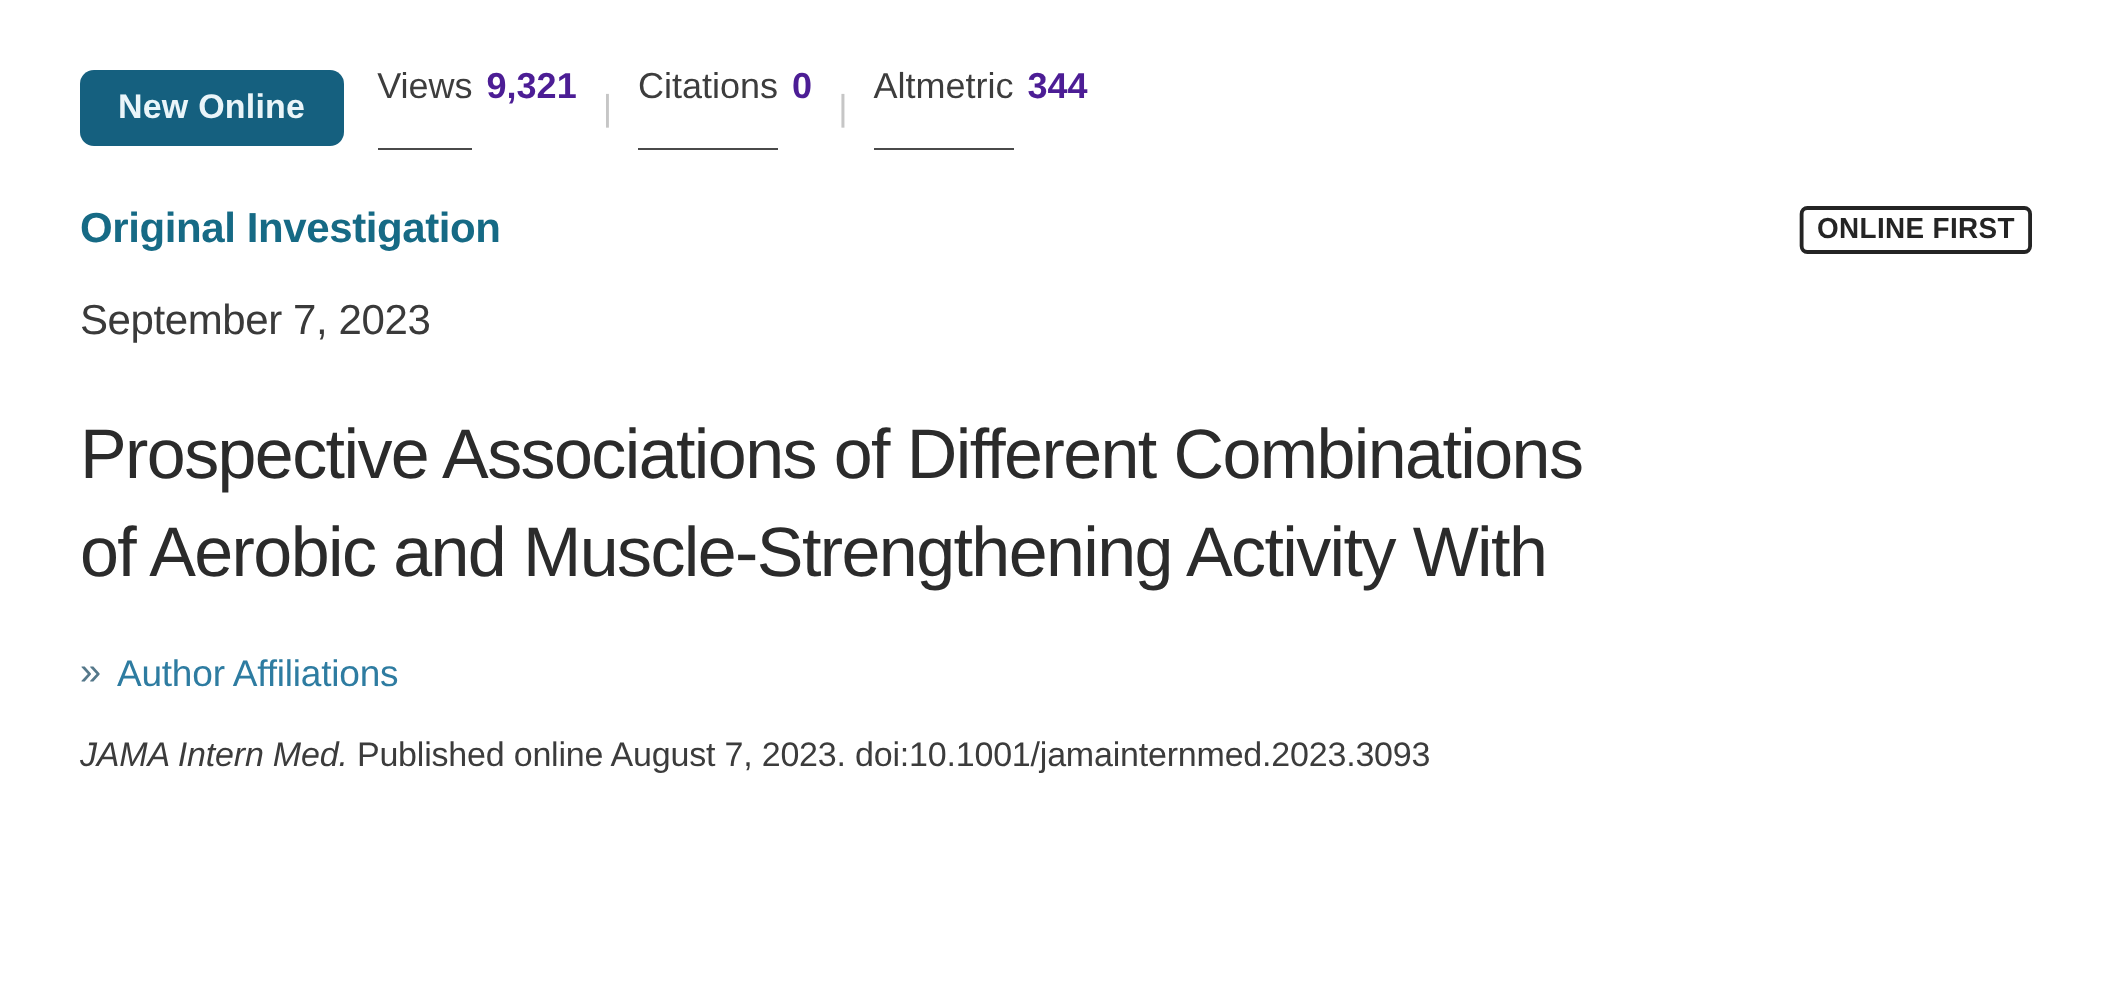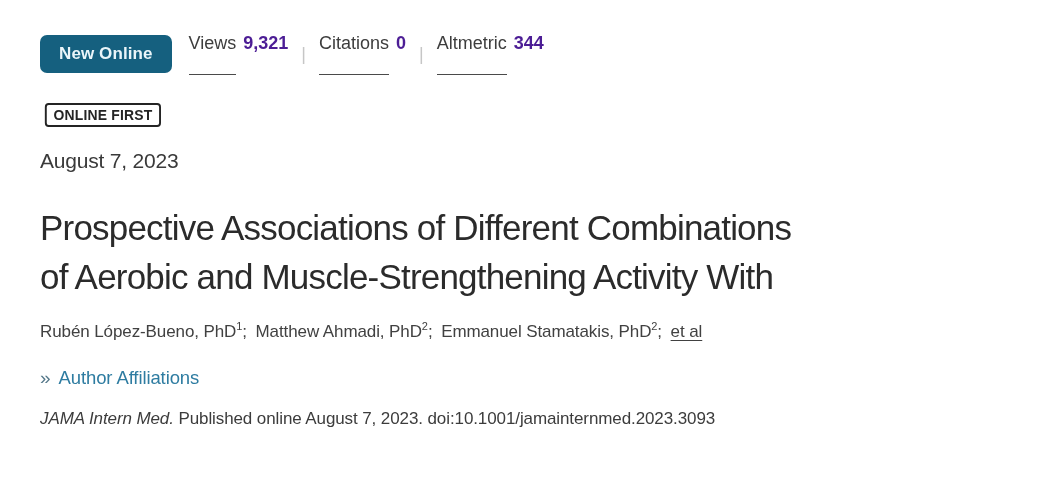--- a/index.html
+++ b/index.html
@@ -163,36 +163,31 @@
       </span>
       <span class="stat-sep">|</span>
       <span class="stat">
         <span class="stat-label">Altmetric</span>
         <span class="stat-value">344</span>
       </span>
     </div>
   </div>
 
   <div class="category-row">
+    <span class="category">Original Investigation</span>
     <span class="badge-online-first">ONLINE FIRST</span>
   </div>
 
-  <div class="pub-date">August 7, 2023</div>
+  <div class="pub-date">September 7, 2023</div>
 
   <h1 class="title">
     <span class="line">Prospective Associations of Different Combinations</span>
     <span class="line">of Aerobic and Muscle-Strengthening Activity With</span>
   </h1>
 
-  <div class="authors">
-    <span>Rubén López-Bueno, PhD</span><sup>1</sup><span class="author-sep">;</span>
-    <span>Matthew Ahmadi, PhD</span><sup>2</sup><span class="author-sep">;</span>
-    <span>Emmanuel Stamatakis, PhD</span><sup>2</sup><span class="author-sep">;</span>
-    <span class="et-al">et al</span>
-  </div>
 
   <div class="affiliations">
     <span class="chevron-icon">»</span>
     <span>Author Affiliations</span>
   </div>
 
   <div class="citation">
     <span class="journal-name">JAMA Intern Med.</span><span> Published online August 7, 2023. doi:10.1001/jamainternmed.2023.3093</span>
   </div>
 

